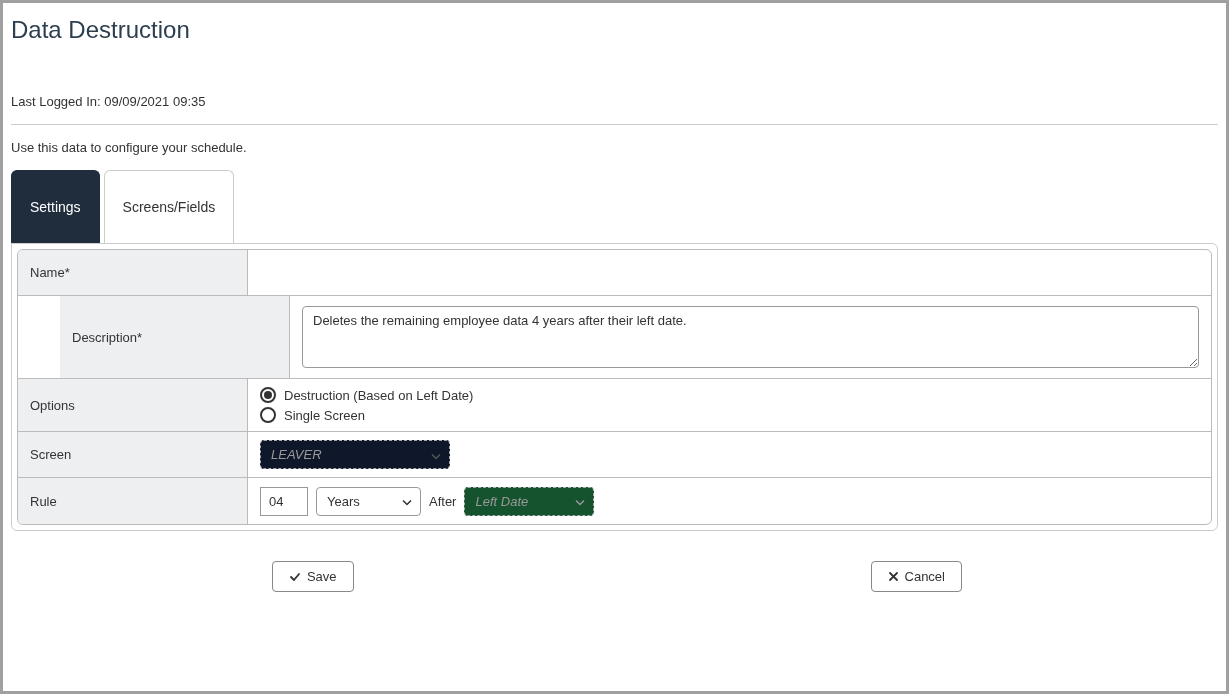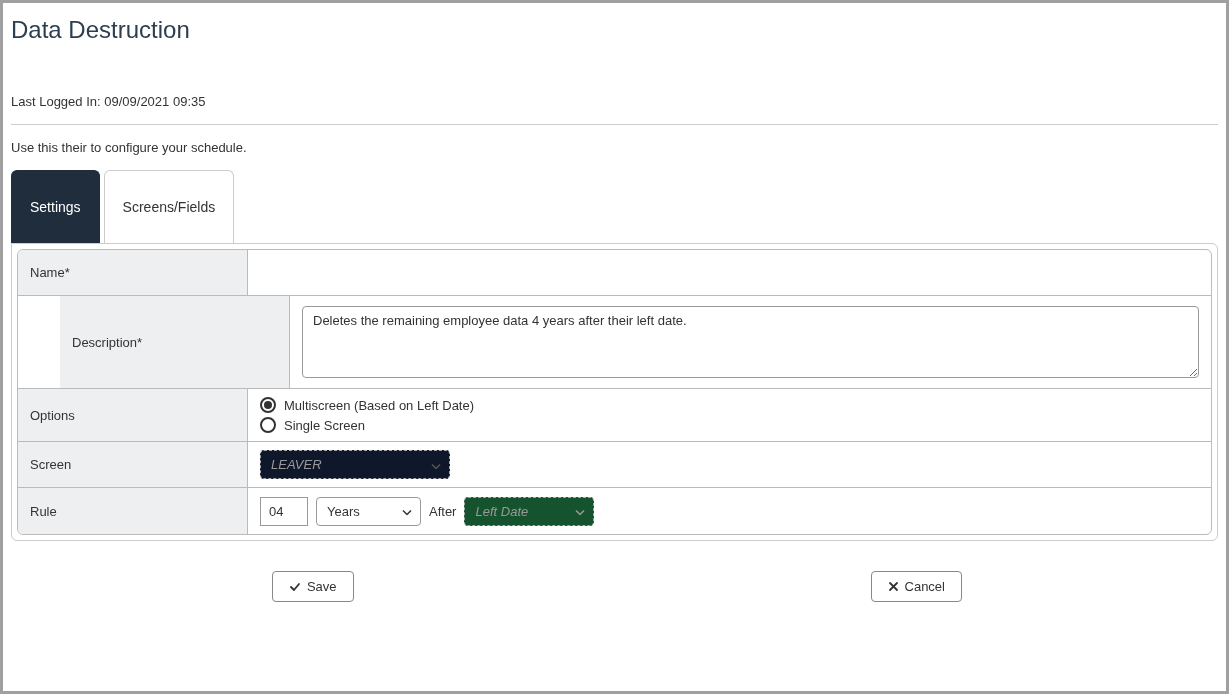--- a/index.html
+++ b/index.html
@@ -104,21 +104,21 @@
       font-size: 13px;
       width: 200px;
       color: #333;
     }
     .textarea {
       border: 1px solid #999;
       border-radius: 4px;
       padding: 6px 10px;
       font-size: 13px;
       width: 100%;
-      height: 72px;
+      height: 62px;
       resize: both;
       font-family: inherit;
       color: #333;
     }
     .radio-group {
       display: flex;
       flex-direction: column;
       gap: 4px;
     }
     .radio-item {
@@ -226,21 +226,21 @@
       color: #333;
     }
   </style>
 </head>
 <body>
 
 <div class="page">
   <h1 class="page-title">Data Destruction</h1>
   <div class="last-login">Last Logged In: 09/09/2021 09:35</div>
   <hr class="divider">
-  <div class="config-text">Use this their to configure your schedule.</div>
+  <div class="config-text">Use this data to configure your schedule.</div>
 
   <div class="tabs">
     <div class="tab active">Settings</div>
     <div class="tab">Screens/Fields</div>
   </div>
 
   <div class="tab-content">
     <div class="form-table">
 
       <div class="form-row">
@@ -253,21 +253,21 @@
           <textarea class="textarea" style="">Deletes the remaining employee data 4 years after their left date.</textarea>
         </div>
       </div>
 
       <div class="form-row">
         <div class="row-label">Options</div>
         <div class="row-content">
           <div class="radio-group">
             <div class="radio-item">
               <span class="radio checked"></span>
-              <span>Multiscreen (Based on Left Date)</span>
+              <span>Destruction (Based on Left Date)</span>
             </div>
             <div class="radio-item">
               <span class="radio"></span>
               <span>Single Screen</span>
             </div>
           </div>
         </div>
       </div>
 
       <div class="form-row">

